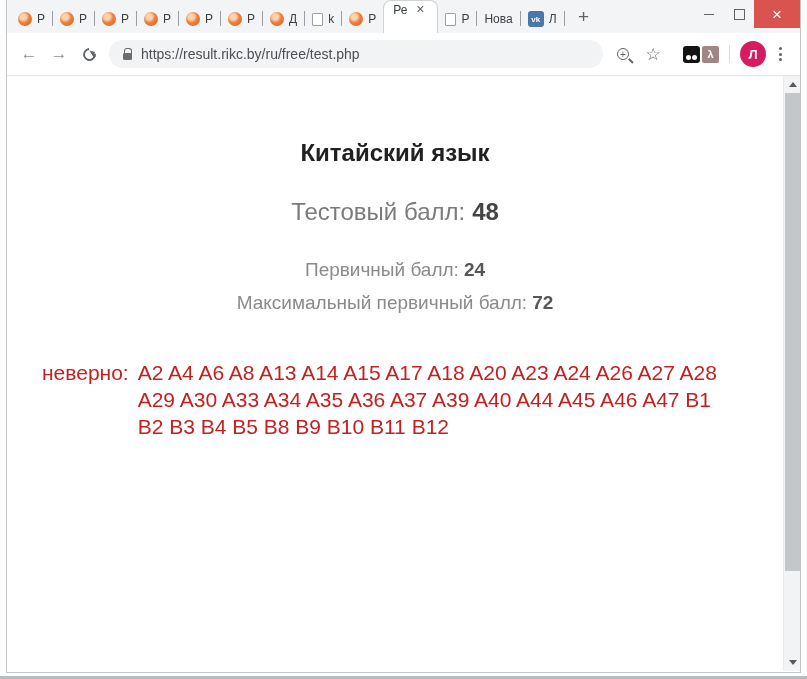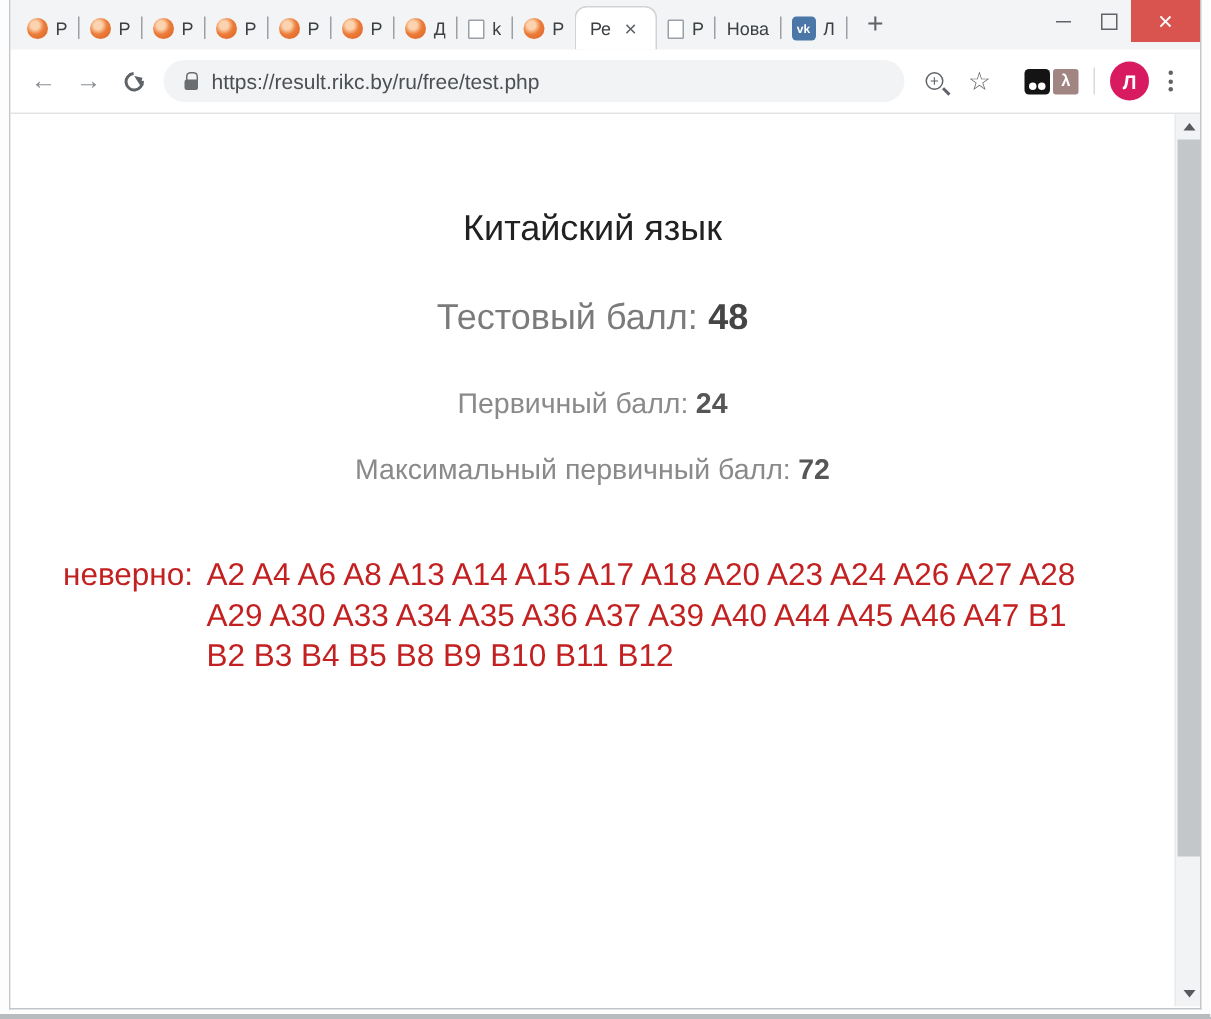--- a/index.html
+++ b/index.html
@@ -11,21 +11,21 @@
   .window { position:absolute; left:6px; top:0; right:6px; bottom:6px;
             border:1px solid #c4c7ca; border-top:none; background:#fff; overflow:hidden; }
 
   
   .tabstrip { position:relative; height:33px; background:#f3f4f6; display:flex;
               align-items:flex-end; padding-left:4px; }
   .tab { height:28px; display:flex; align-items:center; padding:0 7px; gap:5px;
          font-size:12px; color:#3c4043; cursor:pointer; }
   .tab-label { white-space:nowrap; overflow:hidden; max-width:34px; }
   .tab.active { background:#fff; border:1px solid #cfd2d6; border-bottom:none;
-                border-radius:8px 8px 0 0; height:29px; z-index:2; padding:0 9px; }
+                border-radius:8px 8px 0 0; height:29px; z-index:2; padding:16px 9px;align-items:flex-end; }
   .tab-sep { width:1px; height:15px; background:#9aa0a6; align-self:center; margin-top:4px; }
   .fav { flex:0 0 auto; }
   .fav.rikc { width:14px; height:14px; border-radius:50%;
               background:radial-gradient(circle at 38% 35%, #fbd3ae 0 22%, #ed7d3b 48%, #d95f22 100%); }
   .fav.doc { width:11px; height:13px; background:#fff; border:1.5px solid #9aa0a6; border-radius:1px; }
   .fav.vk { width:16px; height:16px; border-radius:3px; background:#4b76a8; position:relative; }
   .fav.vk::after { content:"vk"; position:absolute; inset:0; color:#fff; font-size:8px;
                    font-weight:bold; display:flex; align-items:center; justify-content:center; }
   .tab-close { width:16px; height:16px; border-radius:50%; display:flex; align-items:center;
                justify-content:center; font-size:14px; color:#5f6368; }
@@ -74,25 +74,25 @@
   .tb-sep { width:1px; height:18px; background:#d8dadd; margin:0 8px; }
   .avatar { width:26px; height:26px; border-radius:50%; background:#d81b60; color:#fff; font-size:13px;
             font-weight:bold; display:flex; align-items:center; justify-content:center; }
   .menu-dots { width:24px; height:28px; display:flex; flex-direction:column; align-items:center;
                justify-content:center; gap:2.5px; }
   .menu-dots i { width:3px; height:3px; border-radius:50%; background:#5f6368; }
 
   
   .content { position:relative; height:calc(100% - 77px); background:#fff; overflow:hidden; }
   .centered { text-align:center; padding-right:17px; }
-  .page-title { margin-top:62px; font-size:24px; font-weight:400; color:#212121; line-height:1.25; }
+  .page-title { margin-top:62px; font-size:24px; font-weight:700; color:#212121; line-height:1.25; }
   .score-main { margin-top:29px; font-size:24px; color:#7b7b7b; line-height:1.25; }
   .score-main b { color:#454545; margin-left:7px; }
   .score-sub { margin-top:32px; font-size:19px; color:#8a8a8a; line-height:1.2; }
-  .score-sub.tight { margin-top:21px; }
+  .score-sub.tight { margin-top:10px; }
   .score-sub b { color:#565656; margin-left:5px; }
 
   .result-row { display:flex; align-items:flex-start; margin-left:35px;
                 font-size:21px; line-height:27px; }
   .result-row .rlabel { white-space:nowrap; margin-right:9px; }
   .row-correct { margin-top:23px; color:#1e7a1e; }
   .row-correct .items { width:606px; }
   .row-partial { margin-top:70px; color:#f3ae3d; }
   .row-wrong { margin-top:44px; color:#c32121; }
   .row-wrong .items { width:587px; }

